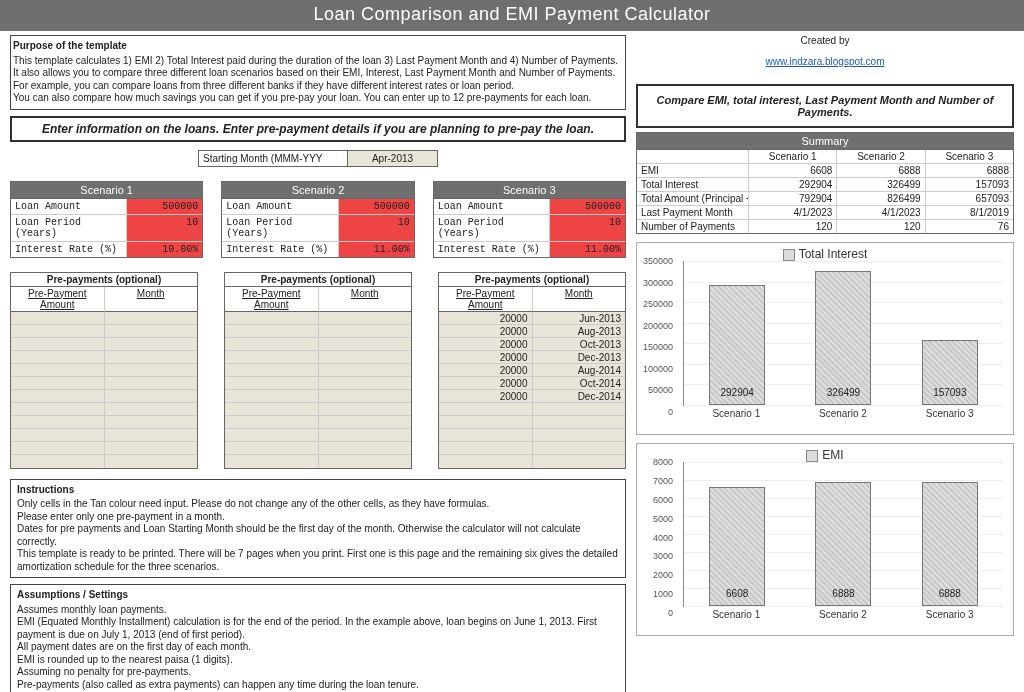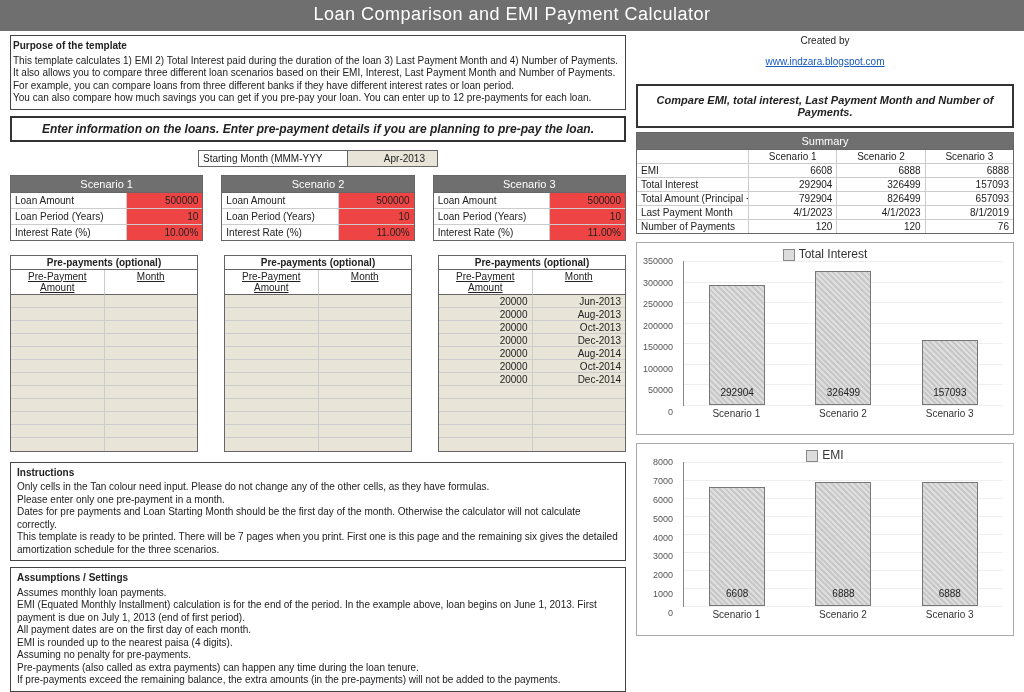--- a/index.html
+++ b/index.html
@@ -57,54 +57,55 @@
     font-size: 11px;
     padding: 8px 6px;
     margin-bottom: 4px;
     font-weight: 600;
   }
 
   .starting {
     display: flex;
     justify-content: center;
     gap: 0;
-    margin-bottom: 8px;
+    margin-bottom: 14px;
   }
   .starting .lab {
     border: 1px solid #666;
     background: #fff;
     padding: 2px 4px;
     width: 150px;
     font-size: 10px;
     line-height: 1.1;
   }
   .starting .val {
     border: 1px solid #666;
     border-left: none;
     background: #e8e4d7;
     width: 90px;
-    text-align: right;
+    text-align: center;
     padding: 2px 12px;
     font-size: 10px;
   }
 
   .scenarios { display: flex; gap: 18px; margin-bottom: 14px; }
   .scen { flex: 1; }
   .scen-hd {
     background: #6f6f6f;
     color: #fff;
     text-align: center;
     font-size: 11px;
     font-weight: 400;
     padding: 2px 0;
     border: 1px solid #666;
   }
   .grid {
     border: 1px solid #666;
     border-top: none;
+    font-family: Liberation Mono, monospace;
   }
   .grid .row { display: flex; }
   .grid .lab {
     flex: 1;
     padding: 2px 4px;
     border-bottom: 1px solid #ccc;
     border-right: 1px solid #ccc;
     font-size: 10px;
   }
   .grid .val {
@@ -518,21 +519,21 @@
       <div>Please enter only one pre-payment in a  month.</div>
       <div>Dates for pre payments and Loan Starting Month should be the first day of the month. Otherwise the calculator will not calculate correctly.</div>
       <div>This template is ready to be printed. There will be 7 pages when you print. First one is this page and the remaining six gives the detailed amortization schedule for the three scenarios.</div>
     </div>
 
     <div class="assumptions">
       <div class="hd">Assumptions / Settings</div>
       <div>Assumes monthly loan payments.</div>
       <div>EMI (Equated Monthly Installment) calculation is for the end of the period. In the example above, loan begins on June 1, 2013. First payment is due on July 1, 2013 (end of first period).</div>
       <div>All payment dates are on the first day of each month.</div>
-      <div>EMI is rounded up to the nearest paisa (4 digits).</div>
+      <div>EMI is rounded up to the nearest paisa (1 digits).</div>
       <div>Assuming no penalty for pre-payments.</div>
       <div>Pre-payments (also called as extra payments) can happen any time during the loan tenure.</div>
       <div>If pre-payments exceed the remaining balance, the extra amounts (in the pre-payments) will not be added to the payments.</div>
     </div>
   </div>
 
   <div class="right">
     <div class="created">
       <div>Created by</div>
       <div style="height:10px"></div>

